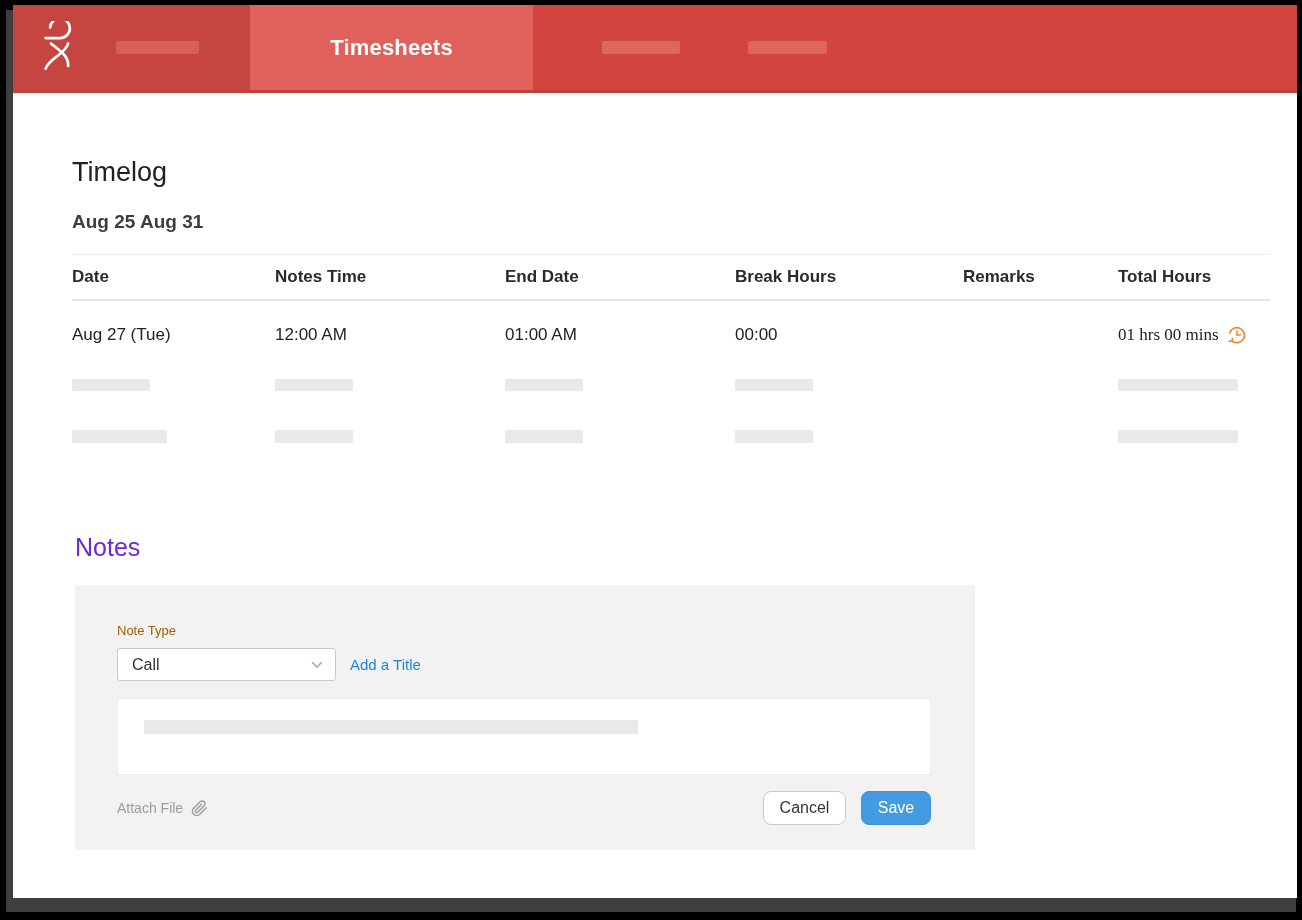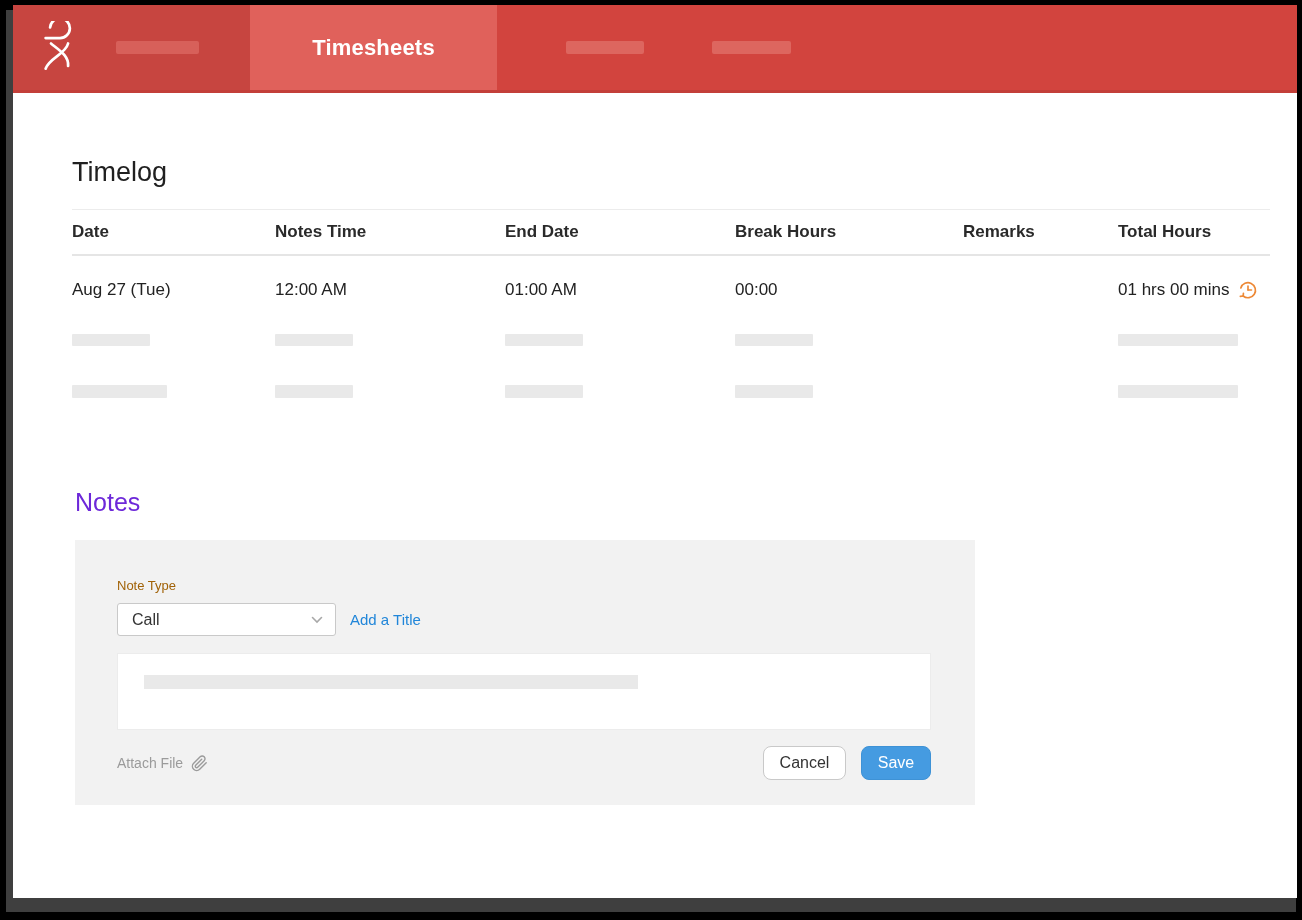--- a/index.html
+++ b/index.html
@@ -25,21 +25,21 @@
     position: relative;
   }
   .brand-block {
     width: 237px; flex: none; background: #c74540;
     display: flex; align-items: center; padding-left: 25px;
   }
   .brand-logo { width: 44px; height: 54px; }
   .nav-skeleton { height: 13px; border-radius: 2px; background: #d7605a; }
   .brand-block .nav-skeleton { width: 83px; margin-left: 34px; }
   .active-tab {
-    width: 247px; flex: none; background: #e0615b;
+    width: 283px; flex: none; background: #e0615b;
     display: flex; align-items: center; justify-content: center;
     color: #fff; font-size: 22px; font-weight: bold; letter-spacing: .2px;
   }
   .nav-rest { display: flex; align-items: center; }
   .nav-rest .nav-skeleton { background: #dd665f; }
   .nav-rest .nav-skeleton:first-child { width: 78px; margin-left: 69px; }
   .nav-rest .nav-skeleton:last-child  { width: 79px; margin-left: 68px; }
 
   
   .page { padding: 0 27px 0 59px; }
@@ -54,21 +54,21 @@
     grid-template-columns: 203px 230px 230px 228px 155px 1fr;
     align-items: center;
   }
   .trow.head {
     height: 47px;
     border-top: 1px solid #ececec;
     border-bottom: 2px solid #e5e5e5;
     font-size: 17px; font-weight: bold; color: #2a2a2a;
   }
   .trow.data { height: 68px; font-size: 17px; color: #222; }
-  .cell-total { display: flex; align-items: center; gap: 8px; }
+  .cell-total { display: flex; align-items: center; gap: 8px; font-family: Liberation Serif, serif; }
   .clock-icon { width: 20px; height: 20px; cursor: pointer; }
   .trow.skeleton { height: 51px; align-items: start; }
   .sk-bar { height: 12px; background: #e9e9e9; margin-top: 10px; border-radius: 1px; }
   .trow.skeleton.r2 .sk-bar { height: 13px; }
   .w78 { width: 78px; } .w95 { width: 95px; } .w120 { width: 120px; }
 
   
   .notes-title { margin-top: 62px; margin-left: 3px; font-size: 25px; font-weight: 500; color: #6d28d9; }
   .notes-panel {
     margin-top: 23px; margin-left: 3px;
@@ -124,20 +124,21 @@
     </div>
     <div class="nav-rest">
       <div class="nav-skeleton"></div>
       <div class="nav-skeleton"></div>
     </div>
   </div>
 
   <div class="page">
 
     <div class="timelog-title">Timelog</div>
+    <div class="date-range">Aug 25 Aug 31</div>
 
     <div class="table">
       <div class="trow head">
         <div>Date</div>
         <div>Notes Time</div>
         <div>End Date</div>
         <div>Break Hours</div>
         <div>Remarks</div>
         <div>Total Hours</div>
       </div>

